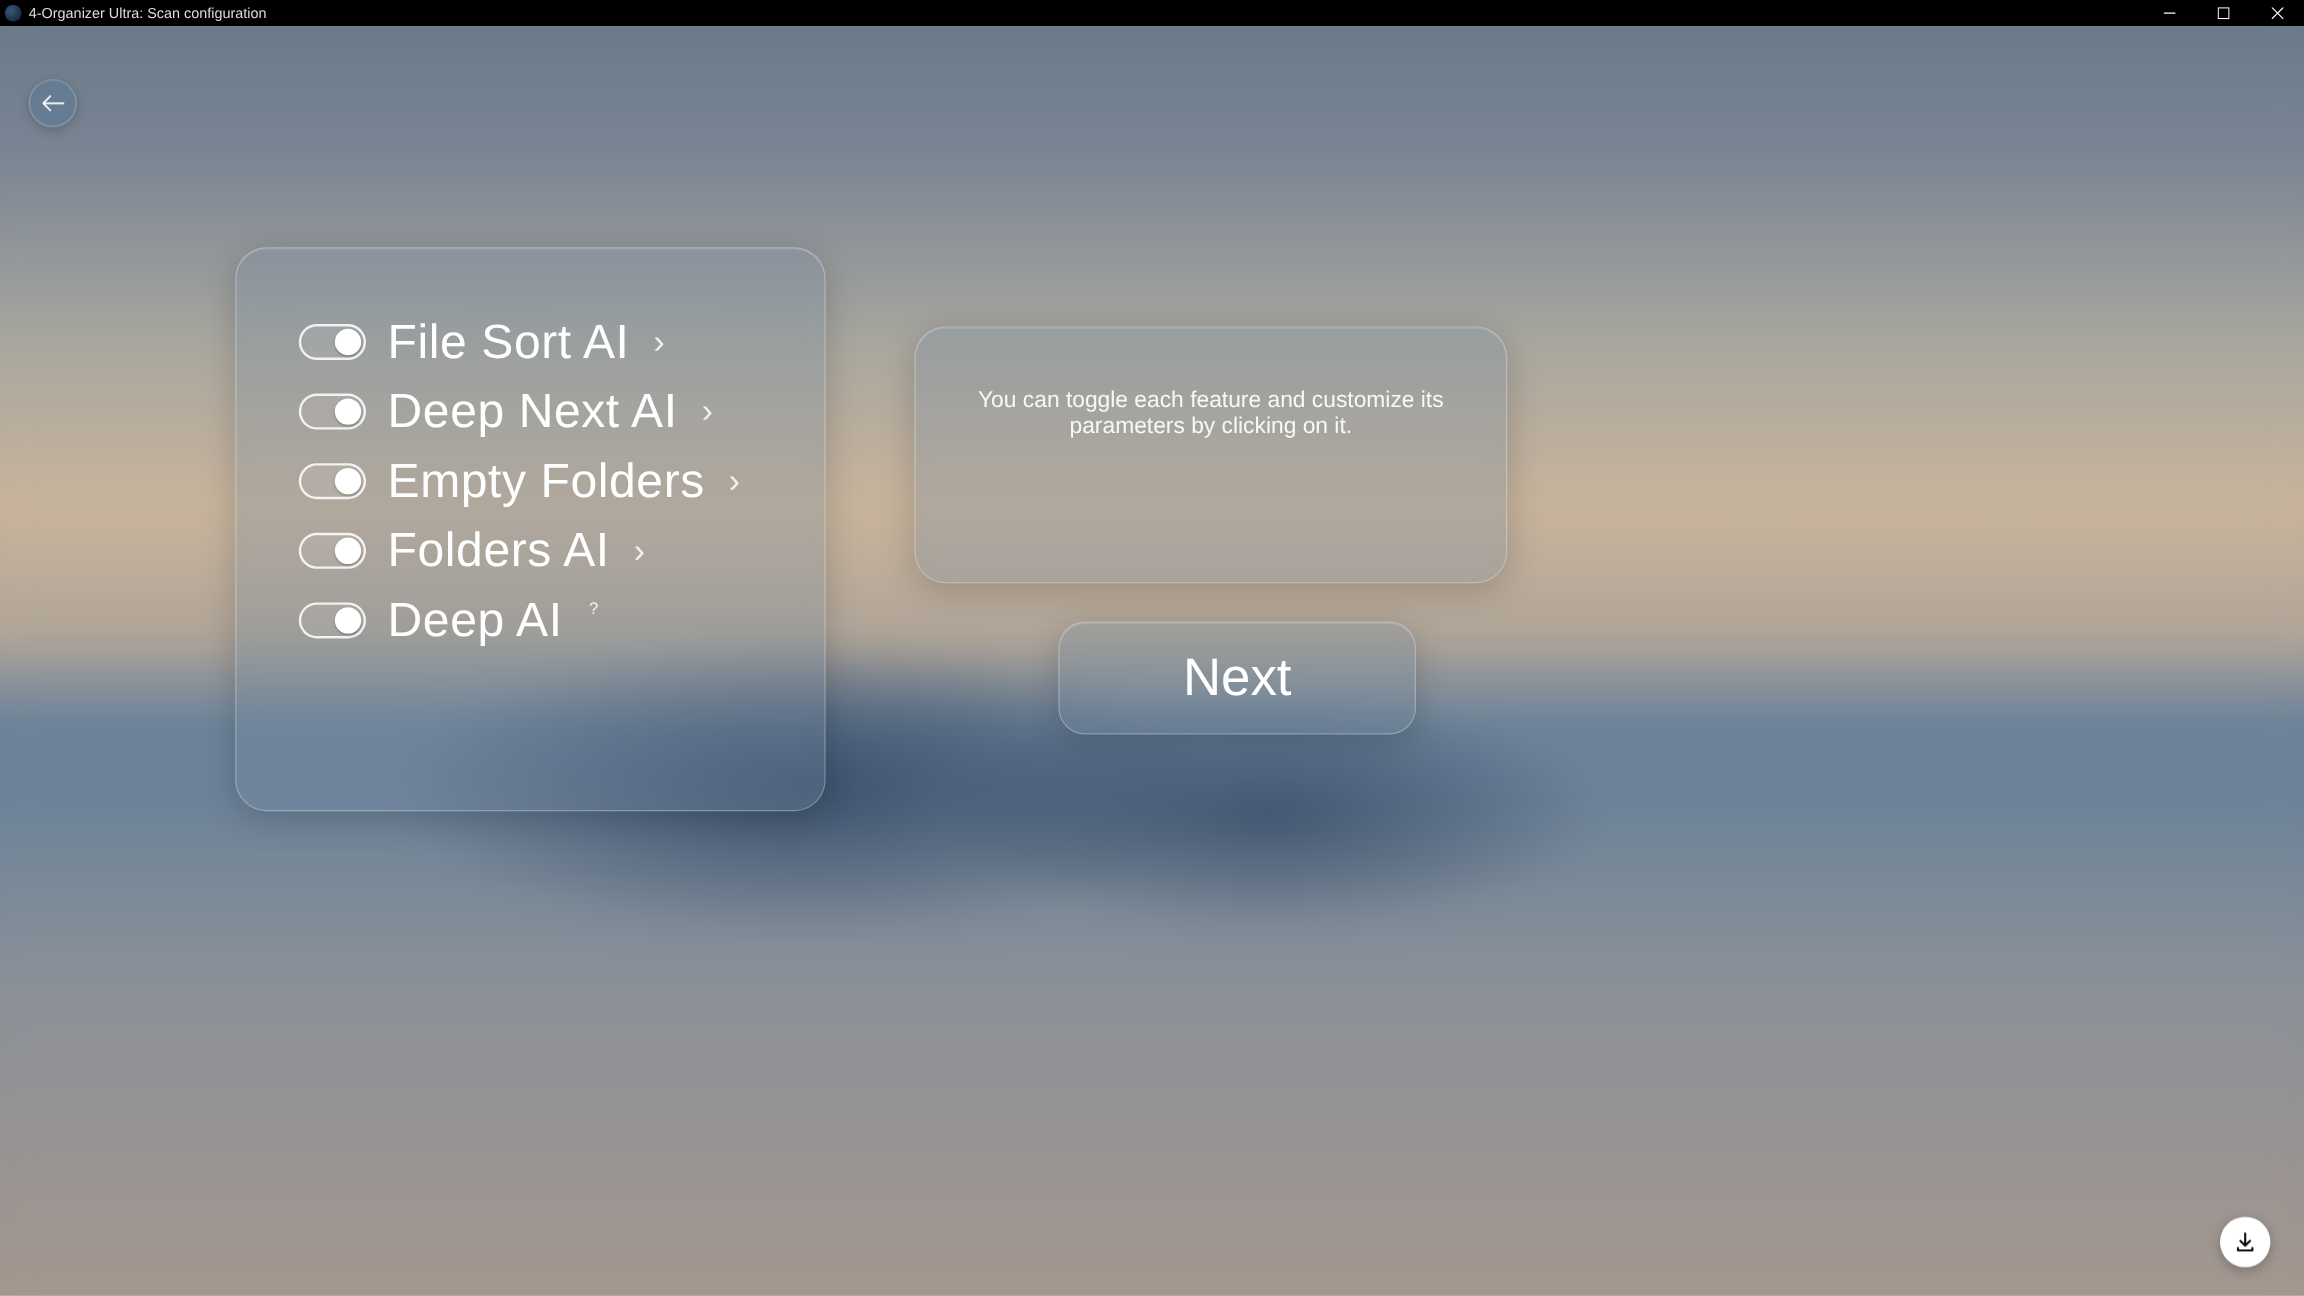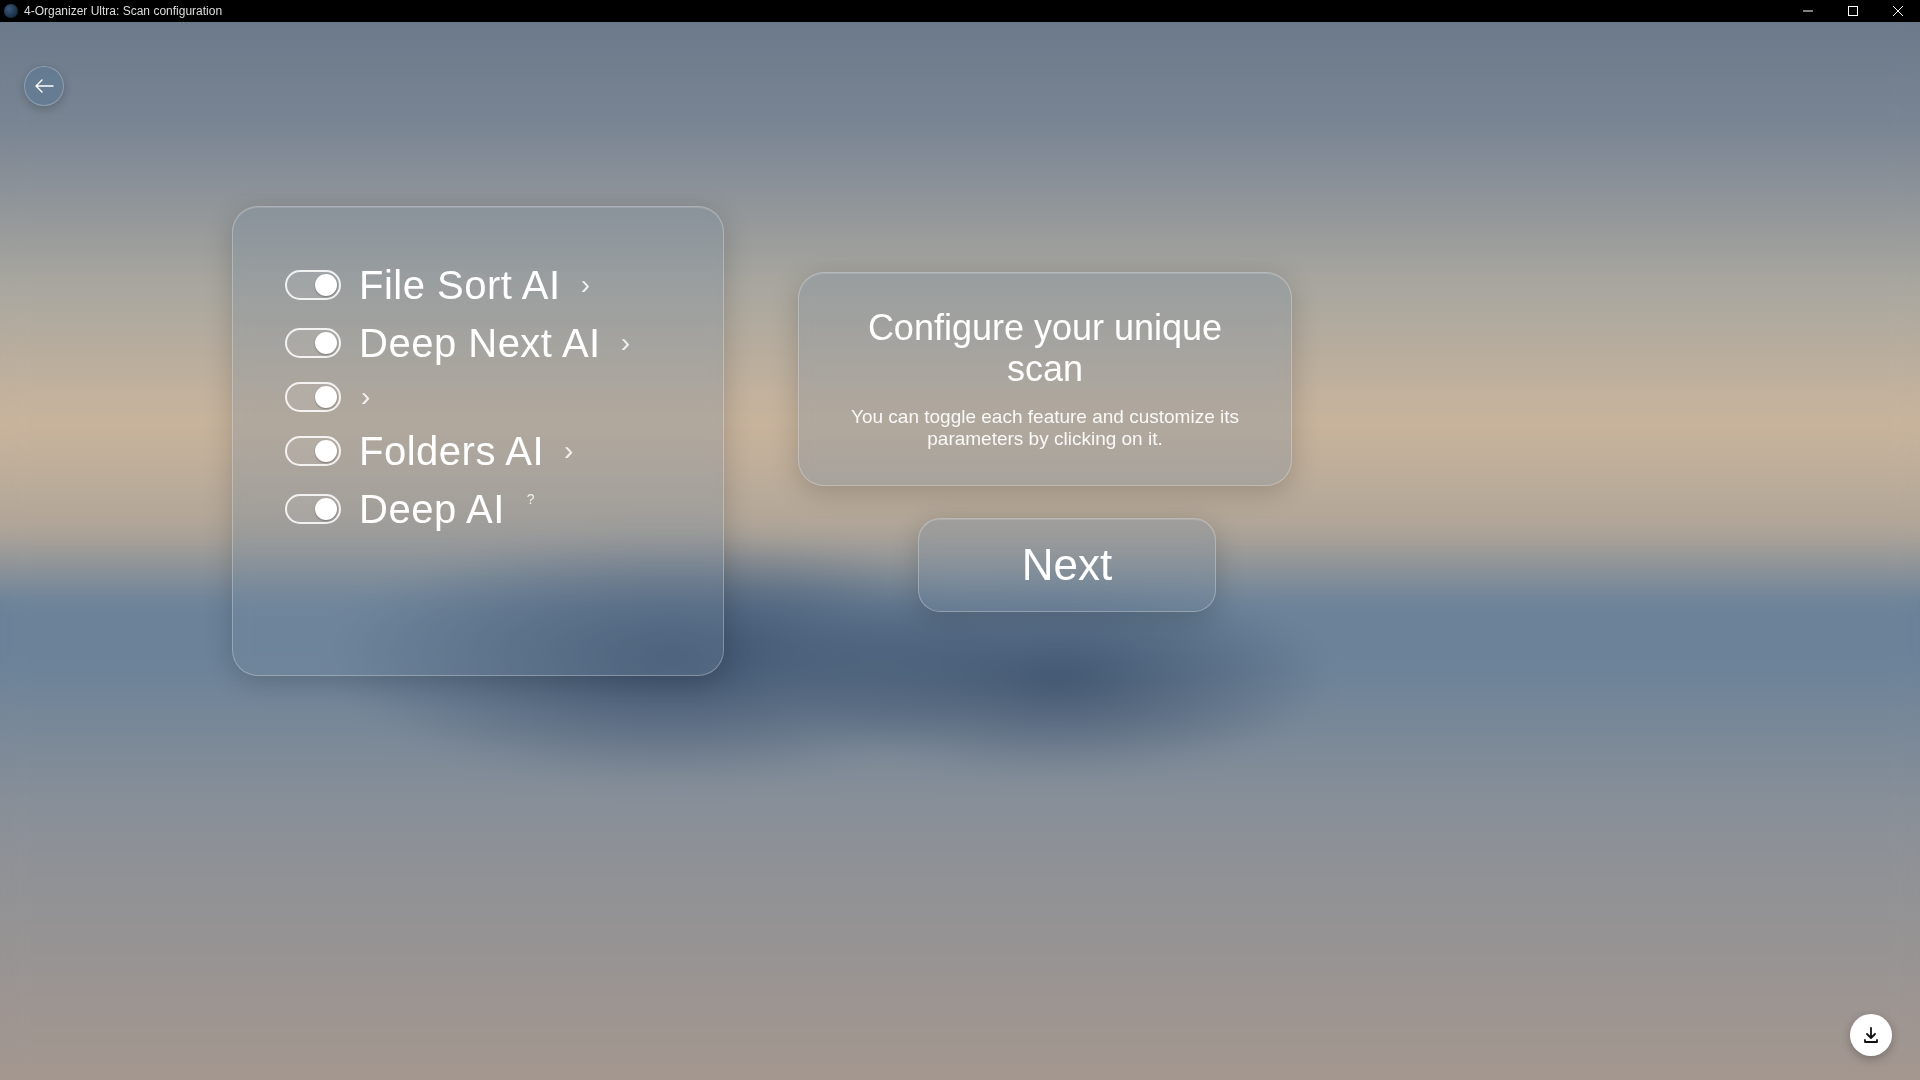--- a/index.html
+++ b/index.html
@@ -69,21 +69,20 @@
   }
 
   
   .card {
     position: absolute;
     background: rgba(120,140,160,0.28);
     border: 1px solid rgba(255,255,255,0.28);
     border-radius: 26px;
     box-shadow: 0 6px 28px rgba(0,0,0,0.18), inset 0 1px 0 rgba(255,255,255,0.15);
     backdrop-filter: blur(8px);
-    margin-left: 36px;
     -webkit-backdrop-filter: blur(8px);
   }
 
   .features-card {
     left: 196px; top: 184px;
     width: 492px; height: 470px;
     padding: 58px 40px 40px 52px;
   }
   .feature-row {
     display:flex; align-items:center;
@@ -201,40 +200,40 @@
         <div class="toggle">
             <div class="knob"></div>
           </div>
         <span class="feature-label">Deep Next AI</span>
         <span class="chev">›</span>
       </div>
       <div class="feature-row">
         <div class="toggle">
             <div class="knob"></div>
           </div>
+        <span class="feature-label">Empty Folders</span>
         <span class="chev">›</span>
       </div>
       <div class="feature-row">
         <div class="toggle">
             <div class="knob"></div>
           </div>
         <span class="feature-label">Folders AI</span>
         <span class="chev">›</span>
       </div>
       <div class="feature-row">
         <div class="toggle">
             <div class="knob"></div>
           </div>
         <span class="feature-label">Deep AI</span>
         <span class="qmark">?</span>
       </div>
     </div>
 
     <div class="card info-card">
-      <div class="info-title">Configure your unique scan</div>
       <div class="info-sub">You can toggle each feature and customize its parameters by clicking on it.</div>
     </div>
 
     <div class="card next-btn">
       <span>Next</span>
     </div>
 
     <div class="fab">
       <span>
         <svg width="20" height="20" viewBox="0 0 20 20">

